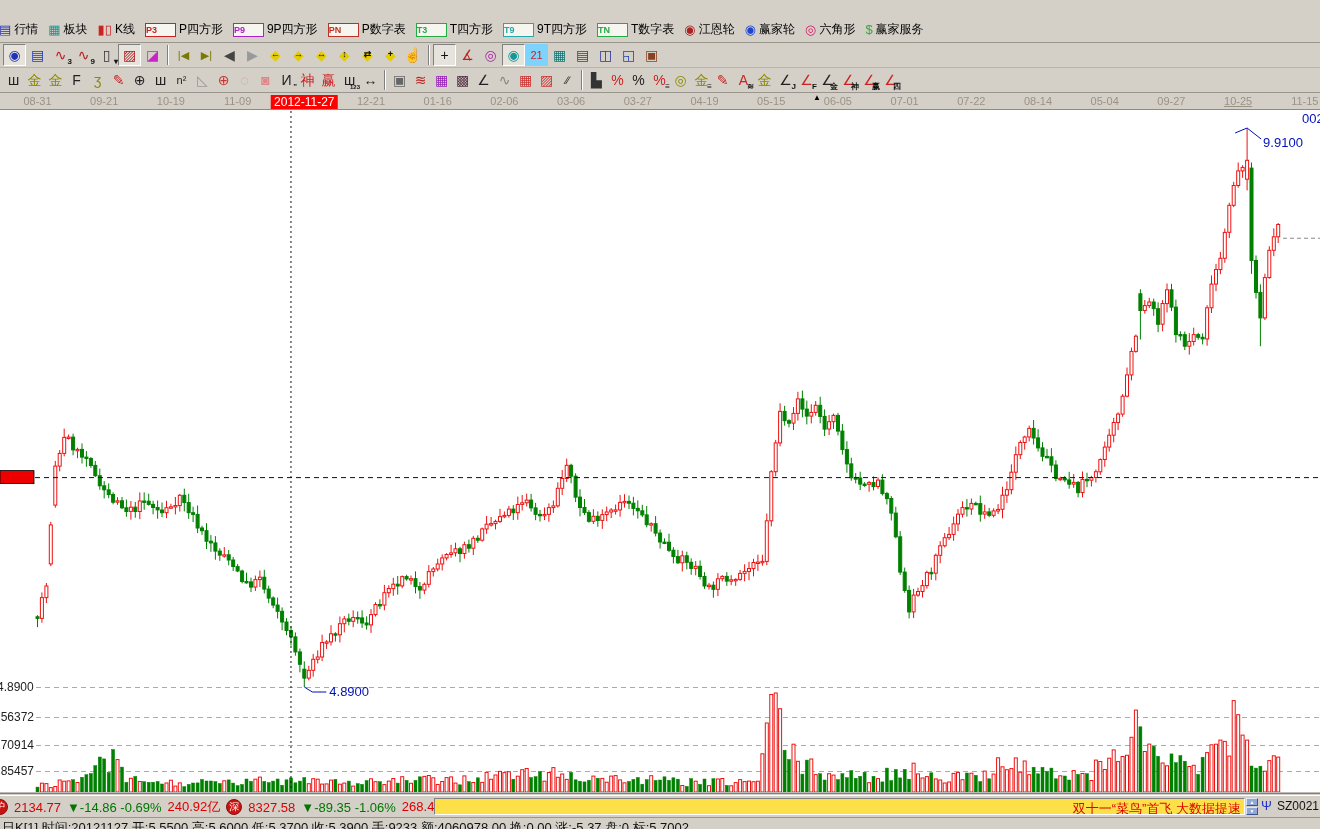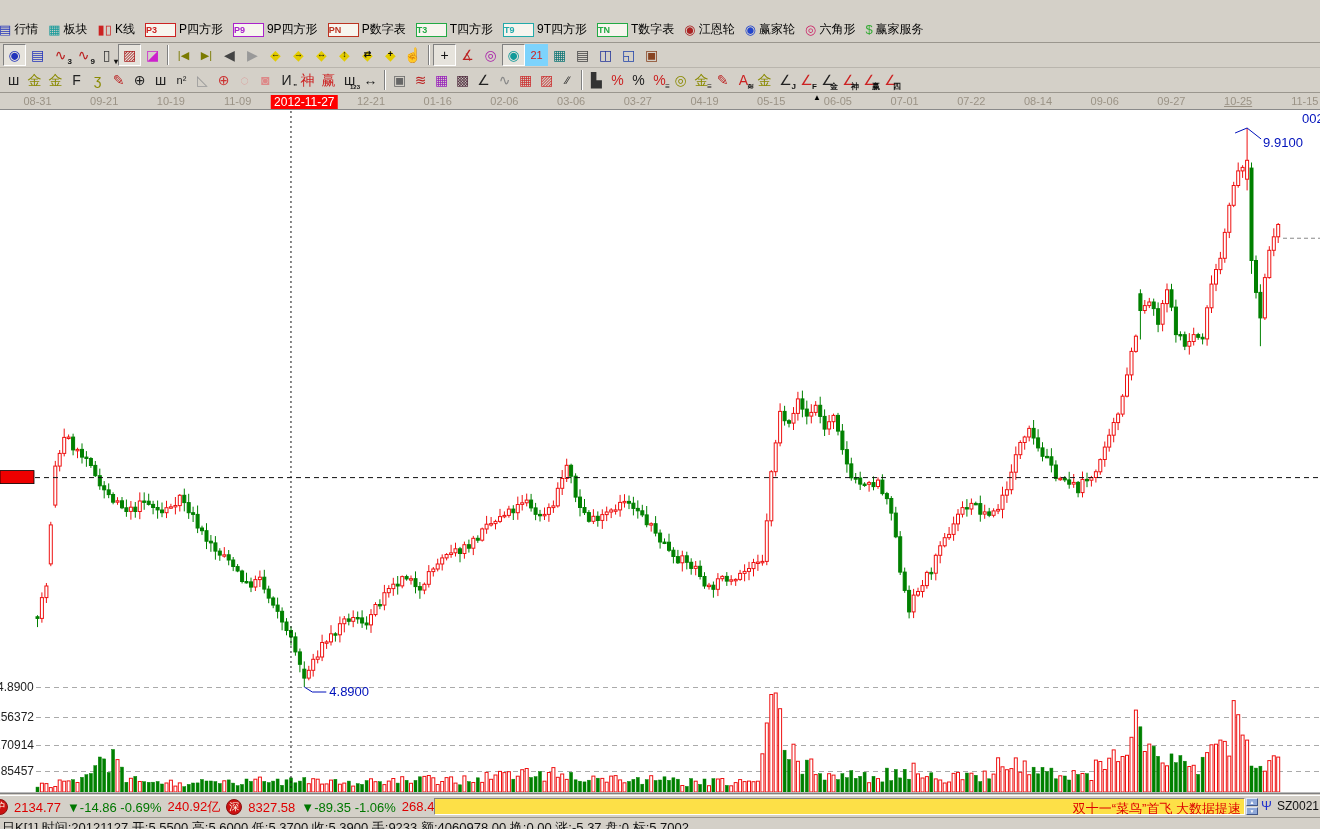--- a/index.html
+++ b/index.html
@@ -374,21 +374,21 @@
       <span class="dtick" style="left: 504.4px;">02-06</span>
       <span class="dtick" style="left: 571.1px;">03-06</span>
       <span class="dtick" style="left: 637.8px;">03-27</span>
       <span class="dtick" style="left: 704.5px;">04-19</span>
       <span class="dtick" style="left: 771.2px;">05-15</span>
       <span class="dtick" style="left: 837.9px;">06-05</span>
       <span class="dmark" style="left: 812.9px;">▲</span>
       <span class="dtick" style="left: 904.6px;">07-01</span>
       <span class="dtick" style="left: 971.3px;">07-22</span>
       <span class="dtick" style="left: 1038px;">08-14</span>
-      <span class="dtick" style="left: 1104.7px;">09-06</span>
+      <span class="dtick" style="left: 1104.7px;">05-04</span>
       <span class="dtick" style="left: 1171.4px;">09-27</span>
       <span class="dtick" style="left: 1238.1px; text-decoration: underline;">10-25</span>
       <span class="dtick" style="left: 1304.8px;">11-15</span>
     </div>
 
   <div class="chart">
     <svg id="csvg" width="1320" height="683">
         <line x1="36" y1="577.5" x2="1320" y2="577.5" stroke="#aaaaaa" stroke-dasharray="5 4"></line>
         <line x1="36" y1="607.5" x2="1320" y2="607.5" stroke="#aaaaaa" stroke-dasharray="5 4"></line>
         <line x1="36" y1="635.5" x2="1320" y2="635.5" stroke="#aaaaaa" stroke-dasharray="5 4"></line>

